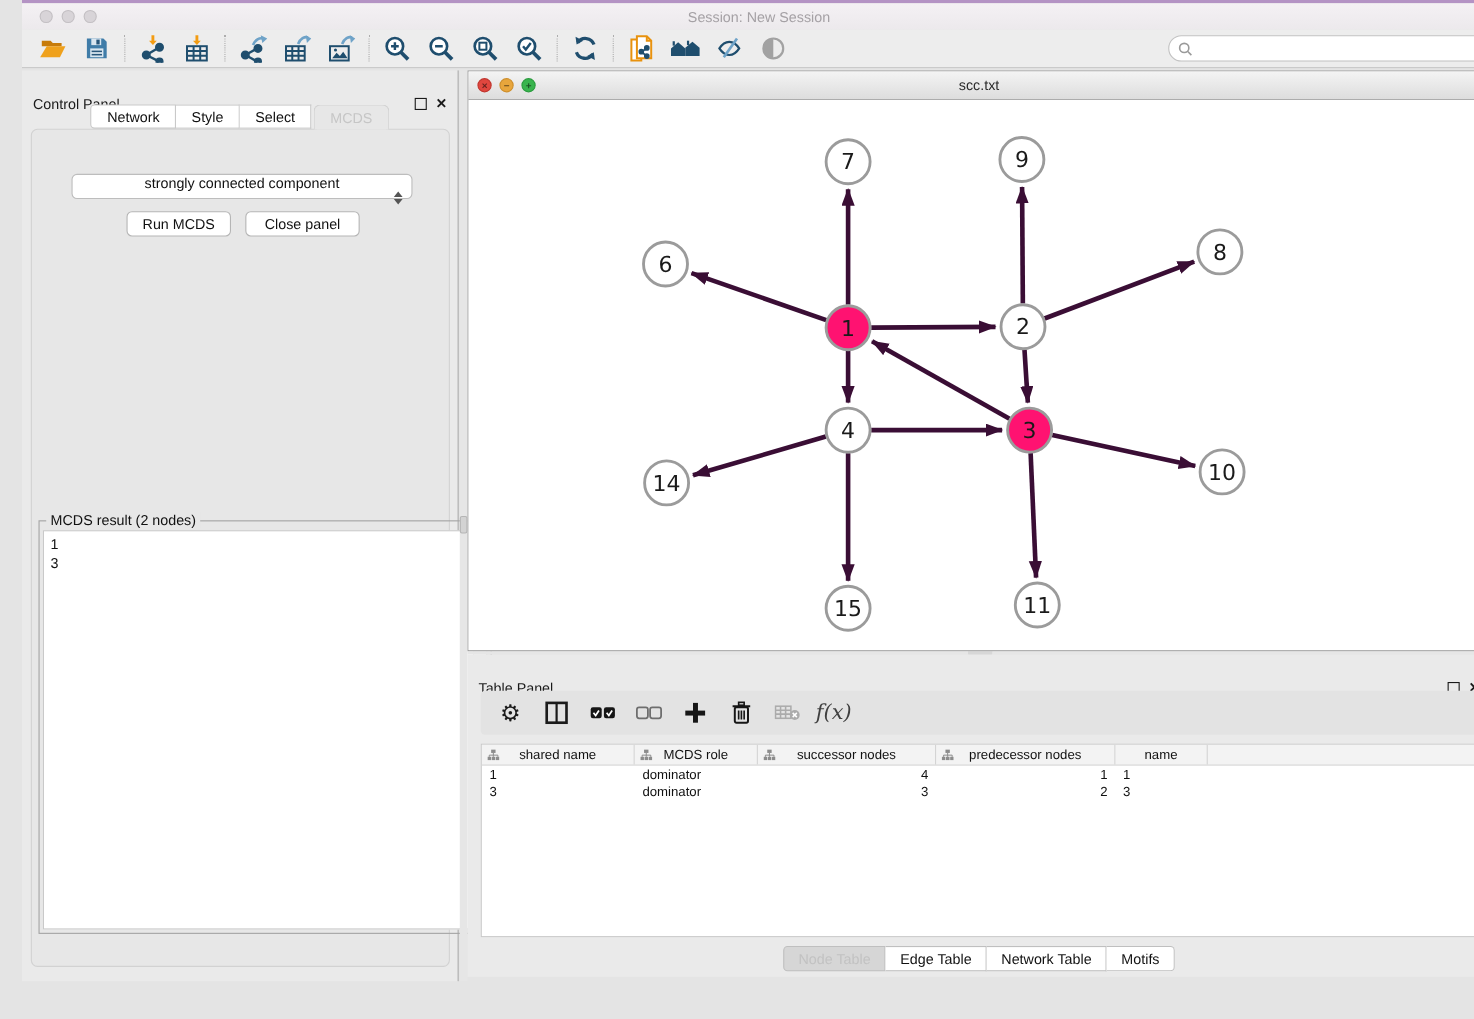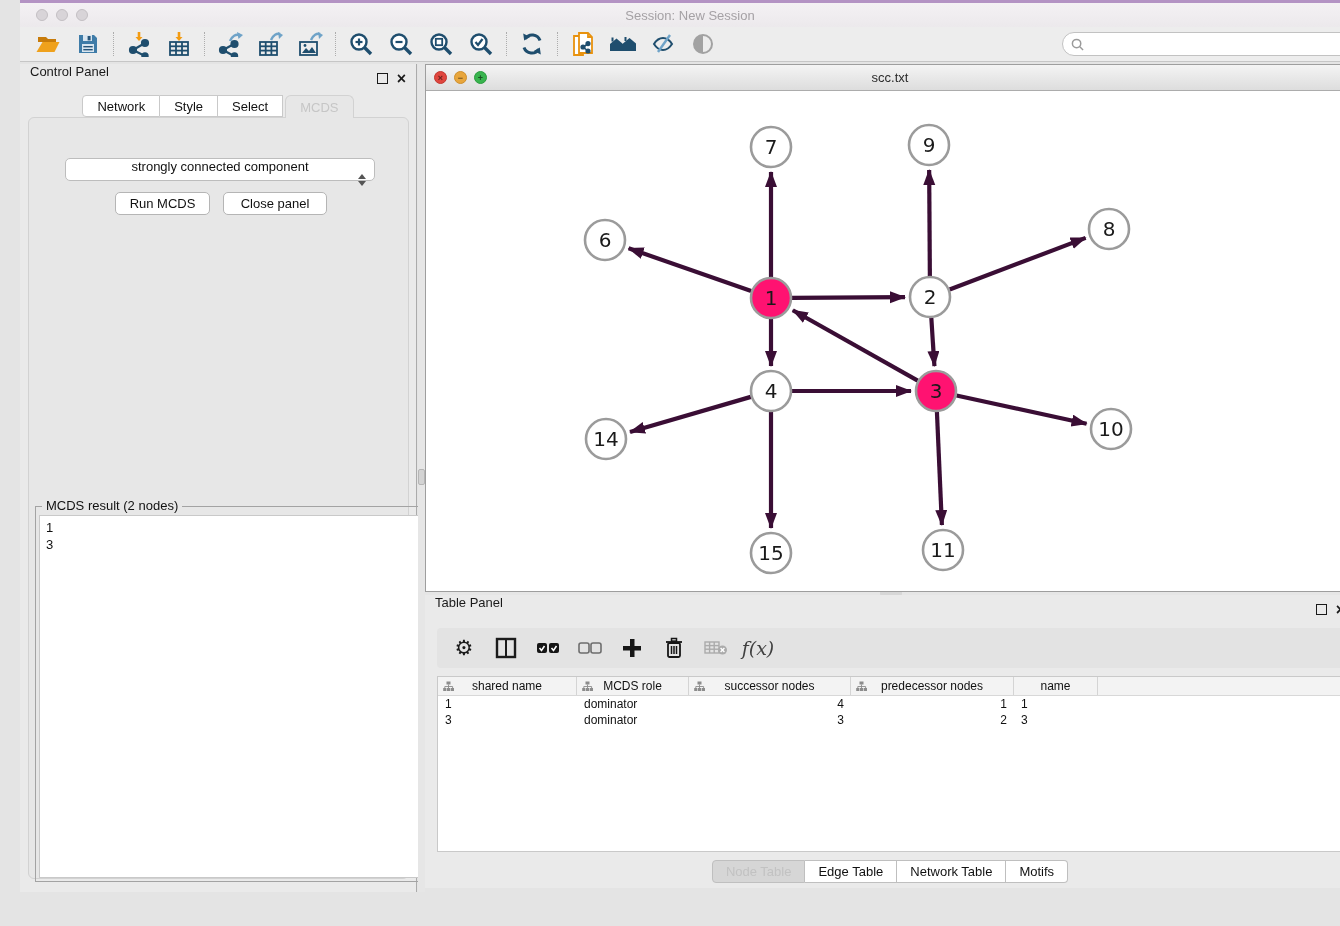--- a/index.html
+++ b/index.html
@@ -16,21 +16,21 @@
 
   
   #toolbar { left:0; top:27px; width:1340px; height:35px; background:#EDEDED; border-bottom:1px solid #C6C6C6; display:flex; align-items:center; padding:0 8px; }
   .tb-btn { width:40px; height:30px; display:flex; align-items:center; justify-content:center; cursor:default; }
   .tb-sep { width:1px; height:24px; border-left:1px dotted #ADADAD; margin:0 5px; }
   #toolbar-search { margin-left:auto; width:290px; height:24px; background:#FFF; border:1px solid #C2C2C2; border-radius:12px; display:flex; align-items:center; padding:0 8px; }
   #toolbar-search input { border:none; outline:none; flex:1; font-size:12px; background:transparent; margin-left:5px; }
 
   
   #control-panel { left:0; top:64px; width:397px; height:828px; background:#EAEAEA; border-right:1px solid #ABABAB; }
-  .panel-header { position:absolute; left:0; top:0; width:100%; height:28px; display:flex; padding:0 10px; }
+  .panel-header { position:absolute; left:0; top:16px; width:100%; height:28px; display:flex; align-items:center; padding:0 10px; }
   .panel-title { font-size:13px; color:#1A1A1A; }
   .panel-header-icons { margin-left:auto; display:flex; align-items:center; gap:9px; }
   .float-icon { width:11px; height:11px; border:1.5px solid #1A1A1A; background:transparent; }
   .close-icon { font-size:16px; font-weight:bold; color:#1A1A1A; line-height:11px; }
 
   #cp-tabs { position:absolute; left:0; top:31px; width:100%; height:22px; display:flex; justify-content:center; z-index:2; }
   .cp-tab { height:22px; padding:0 14px; font-size:13px; color:#111; background:#FFF; border:1px solid #C9C9C9; border-left:none; display:flex; align-items:center; }
   .cp-tab:first-child { border-left:1px solid #C9C9C9; border-radius:4px 0 0 4px; }
   .cp-tab.selected { background:#E7E7E7; color:#C6C6C6; border:1px solid #D2D2D2; border-bottom:none; border-radius:6px 6px 0 0; height:23px; margin-left:2px; }
 
@@ -38,21 +38,21 @@
   #opt-label { position:absolute; left:0; top:20px; width:100%; text-align:center; font-size:13px; color:#111; }
   #opt-select { position:absolute; left:36px; top:40px; width:310px; height:23px; background:#FFF; border:1px solid #BDBDBD; border-radius:5px; display:flex; align-items:center; padding:0 8px; font-size:13px; color:#111;flex-direction:column; }
   .stepper { margin-left:auto; display:flex; flex-direction:column; gap:2px; }
   .stepper i { width:0; height:0; border-left:4px solid transparent; border-right:4px solid transparent; }
   .stepper .up { border-bottom:5px solid #555; }
   .stepper .down { border-top:5px solid #555; }
   .cp-btn { position:absolute; top:74px; height:23px; background:#FFF; border:1px solid #B5B5B5; border-radius:5px; font-size:13px; color:#111; display:flex; align-items:center; justify-content:center; }
   #run-btn { left:86px; width:95px; }
   #closep-btn { left:194px; width:104px; }
 
-  #result-group { position:absolute; left:6px; top:388px; width:412px; height:376px; border:1px solid #A3A3A3; }
+  #result-group { position:absolute; left:6px; top:355px; width:412px; height:376px; border:1px solid #A3A3A3; }
   #result-legend { position:absolute; left:6px; top:-9px; background:#E7E7E7; padding:0 4px; font-size:13px; color:#111; }
   #result-area { position:absolute; left:3px; top:8px; right:3px; bottom:3px; background:#FFF; border:1px solid #C9C9C9; }
   #result-lines { padding:3px 6px; font-size:13px; color:#111; line-height:17px; white-space:pre-line; }
   #result-scroll { position:absolute; right:0; top:0; width:12px; height:100%; background:#F5F5F5; border-left:1px solid #E3E3E3; }
 
   
   #v-splitter { left:398px; top:64px; width:7px; height:828px; background:#E6E6E6; }
   #v-splitter-handle { position:absolute; left:0; top:405px; width:7px; height:16px; background:#D3D3D3; border:1px solid #B5B5B5; border-radius:2px; }
   #h-splitter { left:405px; top:592px; width:930px; height:3px; background:#E6E6E6; }
   #h-splitter-handle { position:absolute; left:455px; top:-2px; width:22px; height:6px; background:#D7D7D7; border-radius:2px; }

